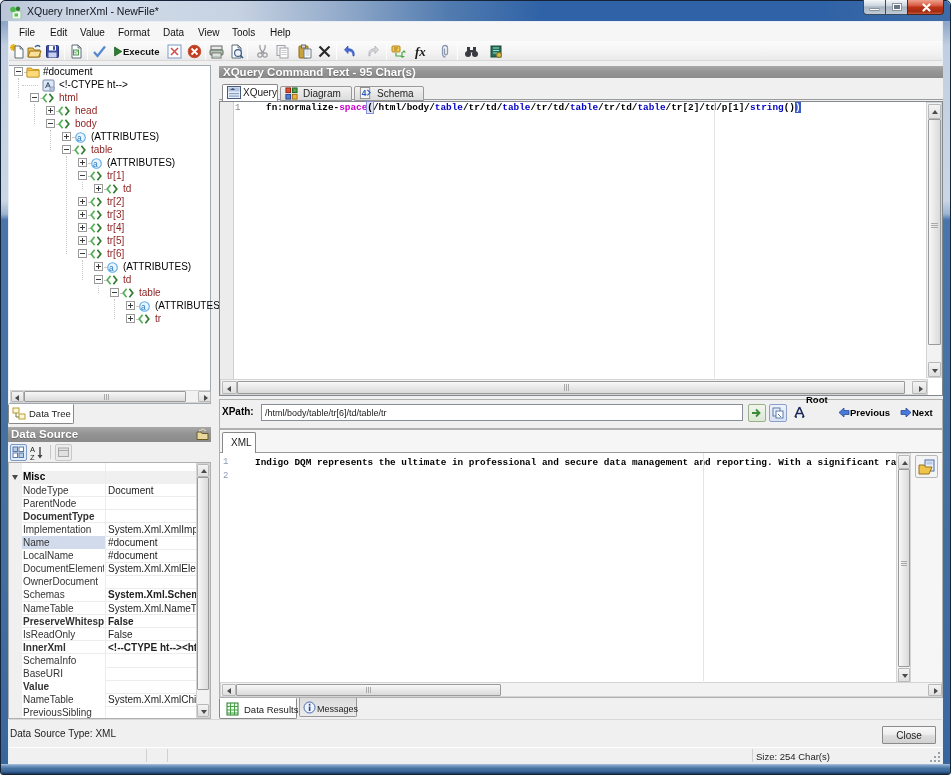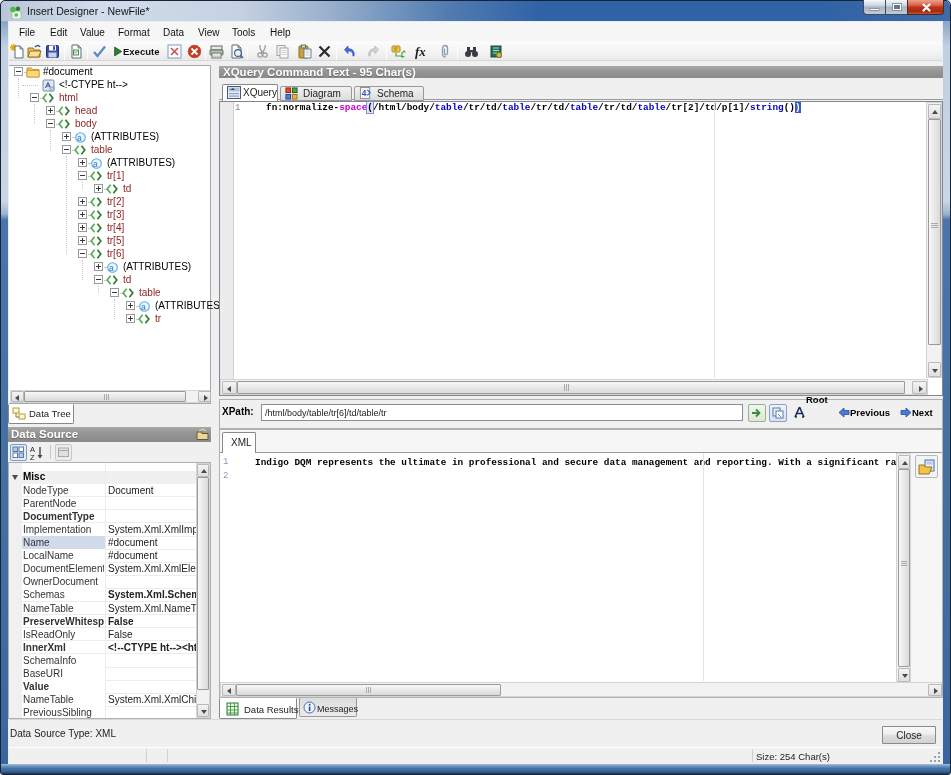--- a/index.html
+++ b/index.html
@@ -39,21 +39,21 @@
 <div id="frame" class="a"></div>
 <div id="titlehl" class="a"></div>
 <div id="client" class="a"></div>
 
 <div class="a" style="left:9px;top:5px;width:13px;height:13px"><svg width="13" height="13" viewBox="0 0 13 13">
       <rect x="3" y="5" width="9" height="8" rx="1" fill="#eef6ee" stroke="#9ac89a" stroke-width="1"></rect>
       <circle cx="4" cy="3.5" r="2.8" fill="#4db84d"></circle>
       <circle cx="9" cy="2.8" r="2.2" fill="#2e7d2e"></circle>
       <rect x="5.5" y="7.5" width="3.5" height="3" fill="#55c055"></rect>
     </svg></div>
-<div class="a" style="left:27px;top:5px;font-size:10.5px;color:#10141c">Insert Designer - NewFile*</div>
+<div class="a" style="left:27px;top:5px;font-size:10.5px;color:#10141c">XQuery InnerXml - NewFile*</div>
 <div class="a" style="left:863px;top:0;width:81px;height:15px">
     <div class="a" style="left:0;top:0;width:23px;height:15px;border:1px solid #3c4c5c;border-top:none;border-radius:0 0 0 4px;background:linear-gradient(180deg,#f4f7fa 0,#cdd5de 40%,#a9b5c3 50%,#c0cbd6 100%)">
       <div class="a" style="left:5px;top:8px;width:11px;height:3px;background:#fbfdfe;border:1px solid #8a949f;border-radius:1px"></div>
     </div>
     <div class="a" style="left:22px;top:0;width:23px;height:15px;border:1px solid #3c4c5c;border-top:none;background:linear-gradient(180deg,#f4f7fa 0,#cdd5de 40%,#a9b5c3 50%,#c0cbd6 100%)">
       <div class="a" style="left:6px;top:3px;width:10px;height:8px;background:#fbfdfe;border:1px solid #8a949f">
         <div class="a" style="left:1px;top:1px;width:6px;height:4px;background:#6a7684"></div>
       </div>
     </div>
     <div class="a" style="left:44px;top:0;width:37px;height:15px;border:1px solid #4c2820;border-top:none;border-radius:0 0 4px 0;background:linear-gradient(180deg,#eda28c 0,#da5f47 38%,#bb3318 52%,#a52c12 82%,#c4563a 100%)">

